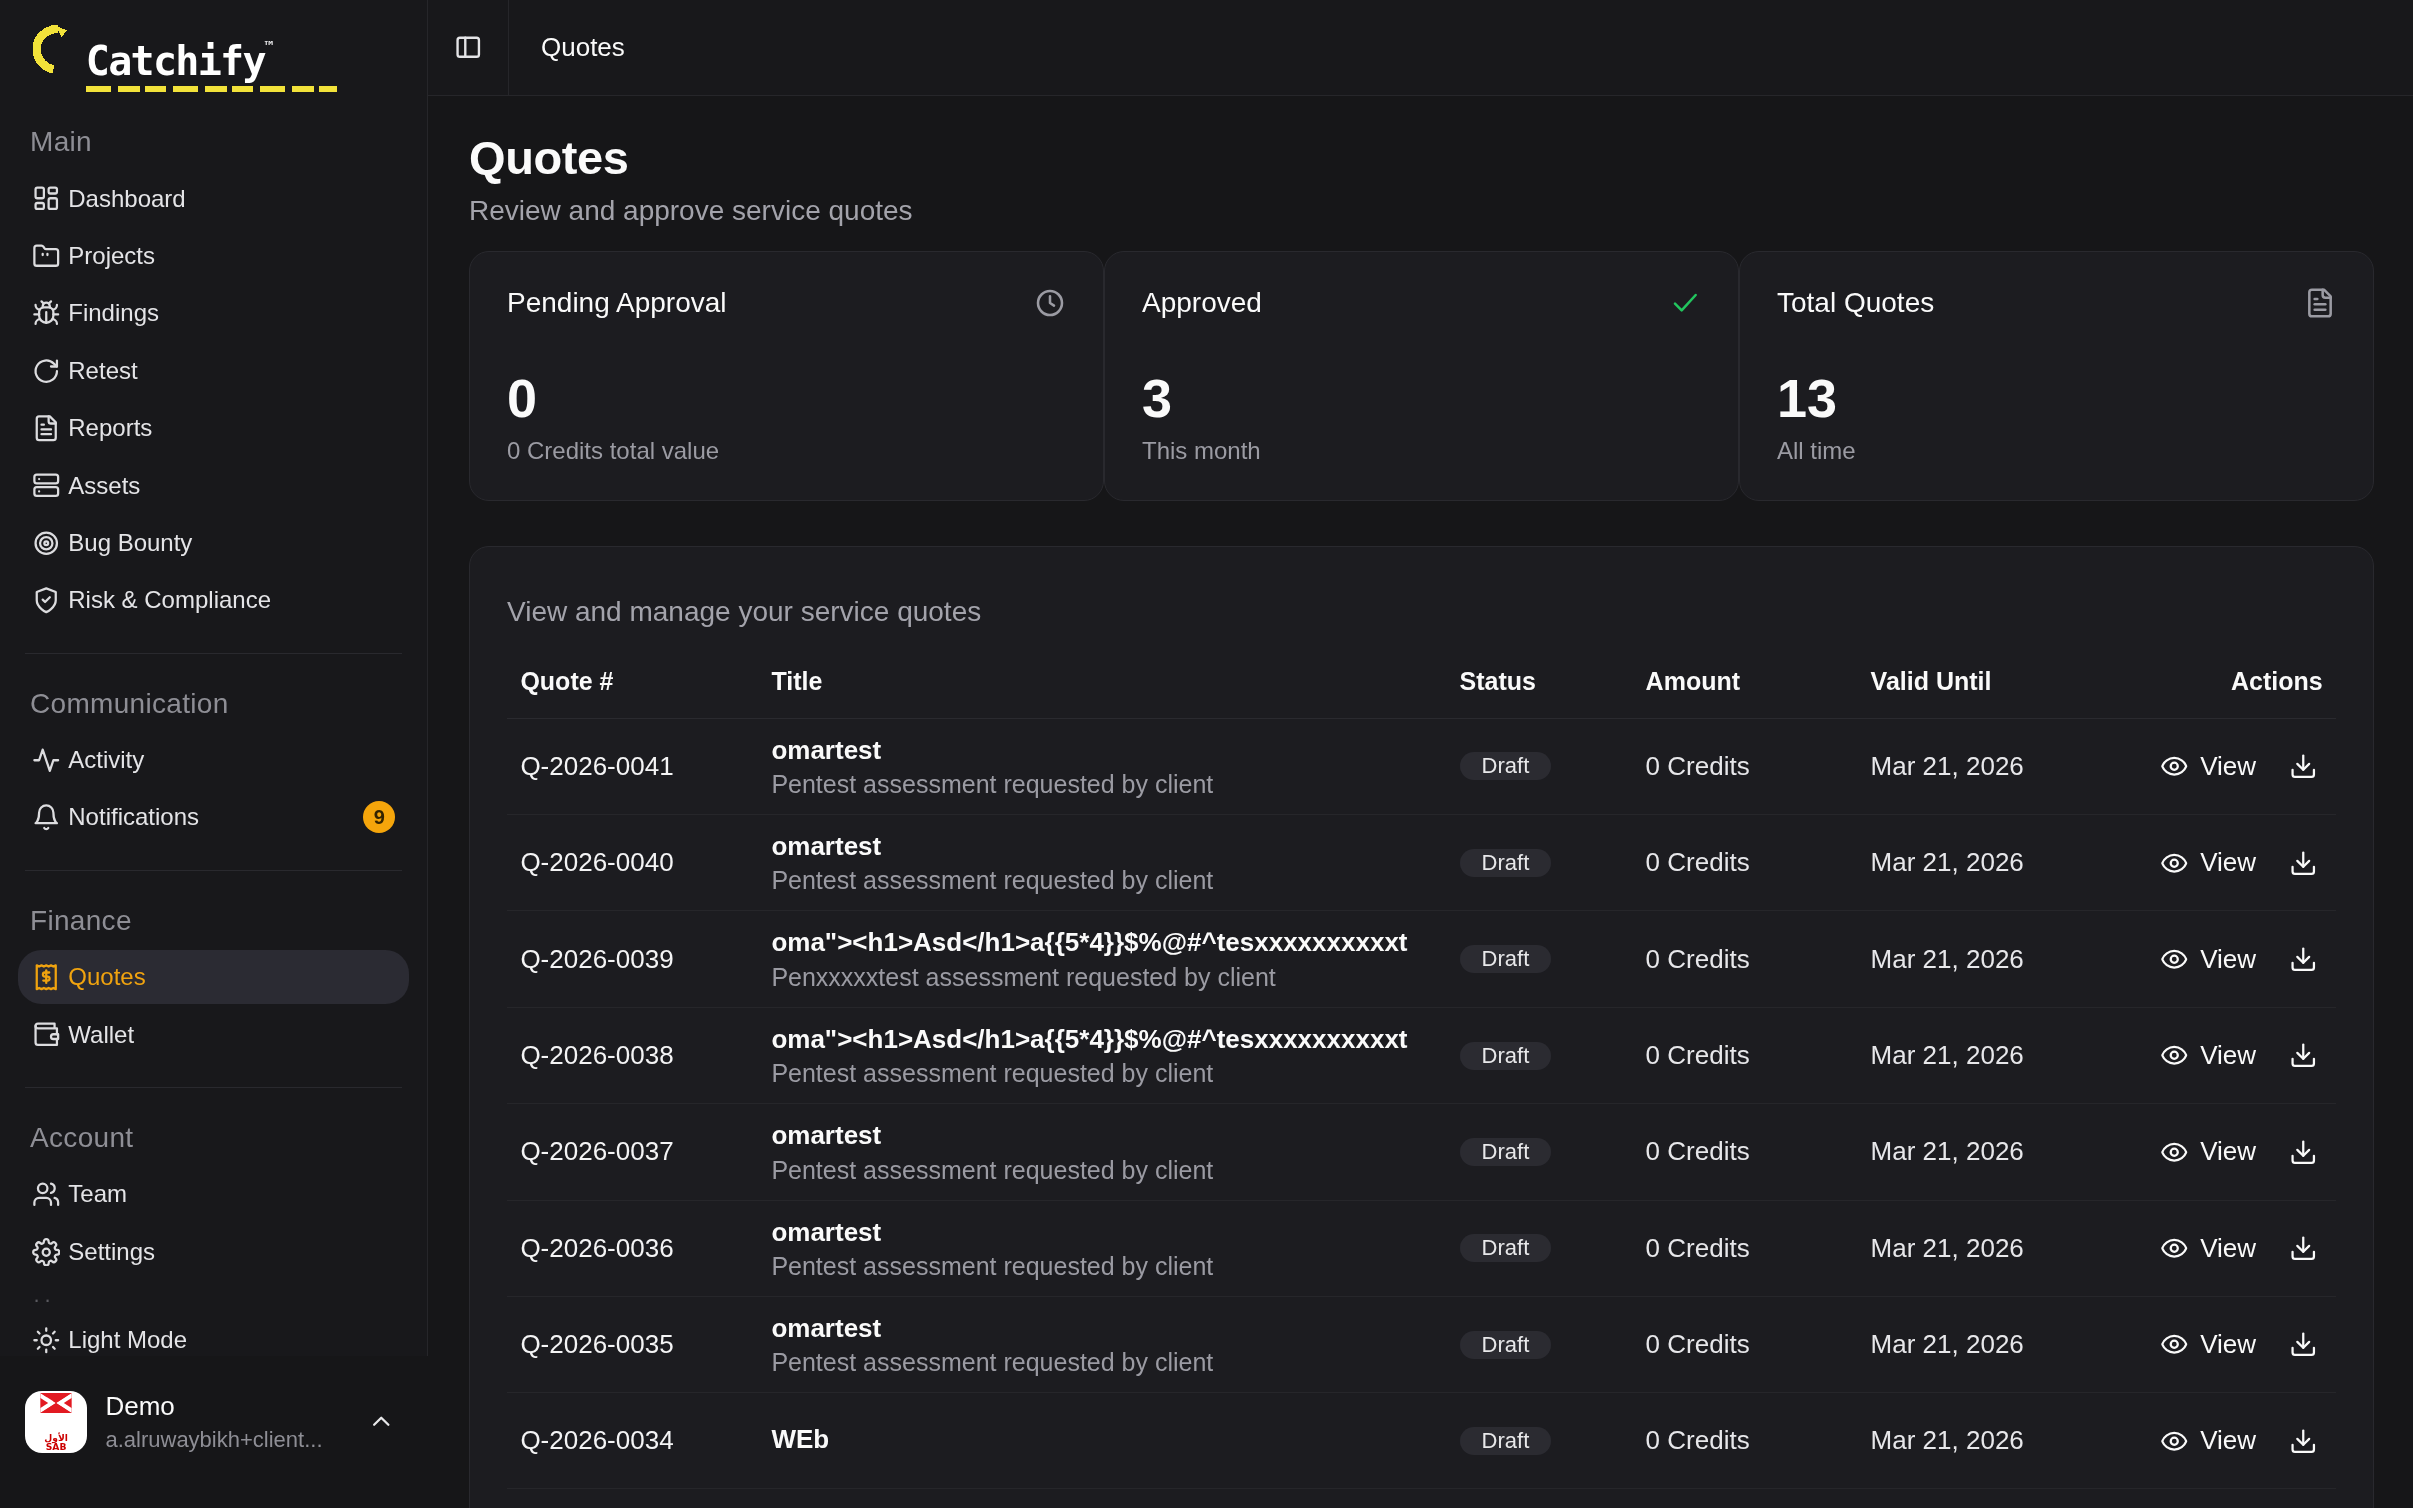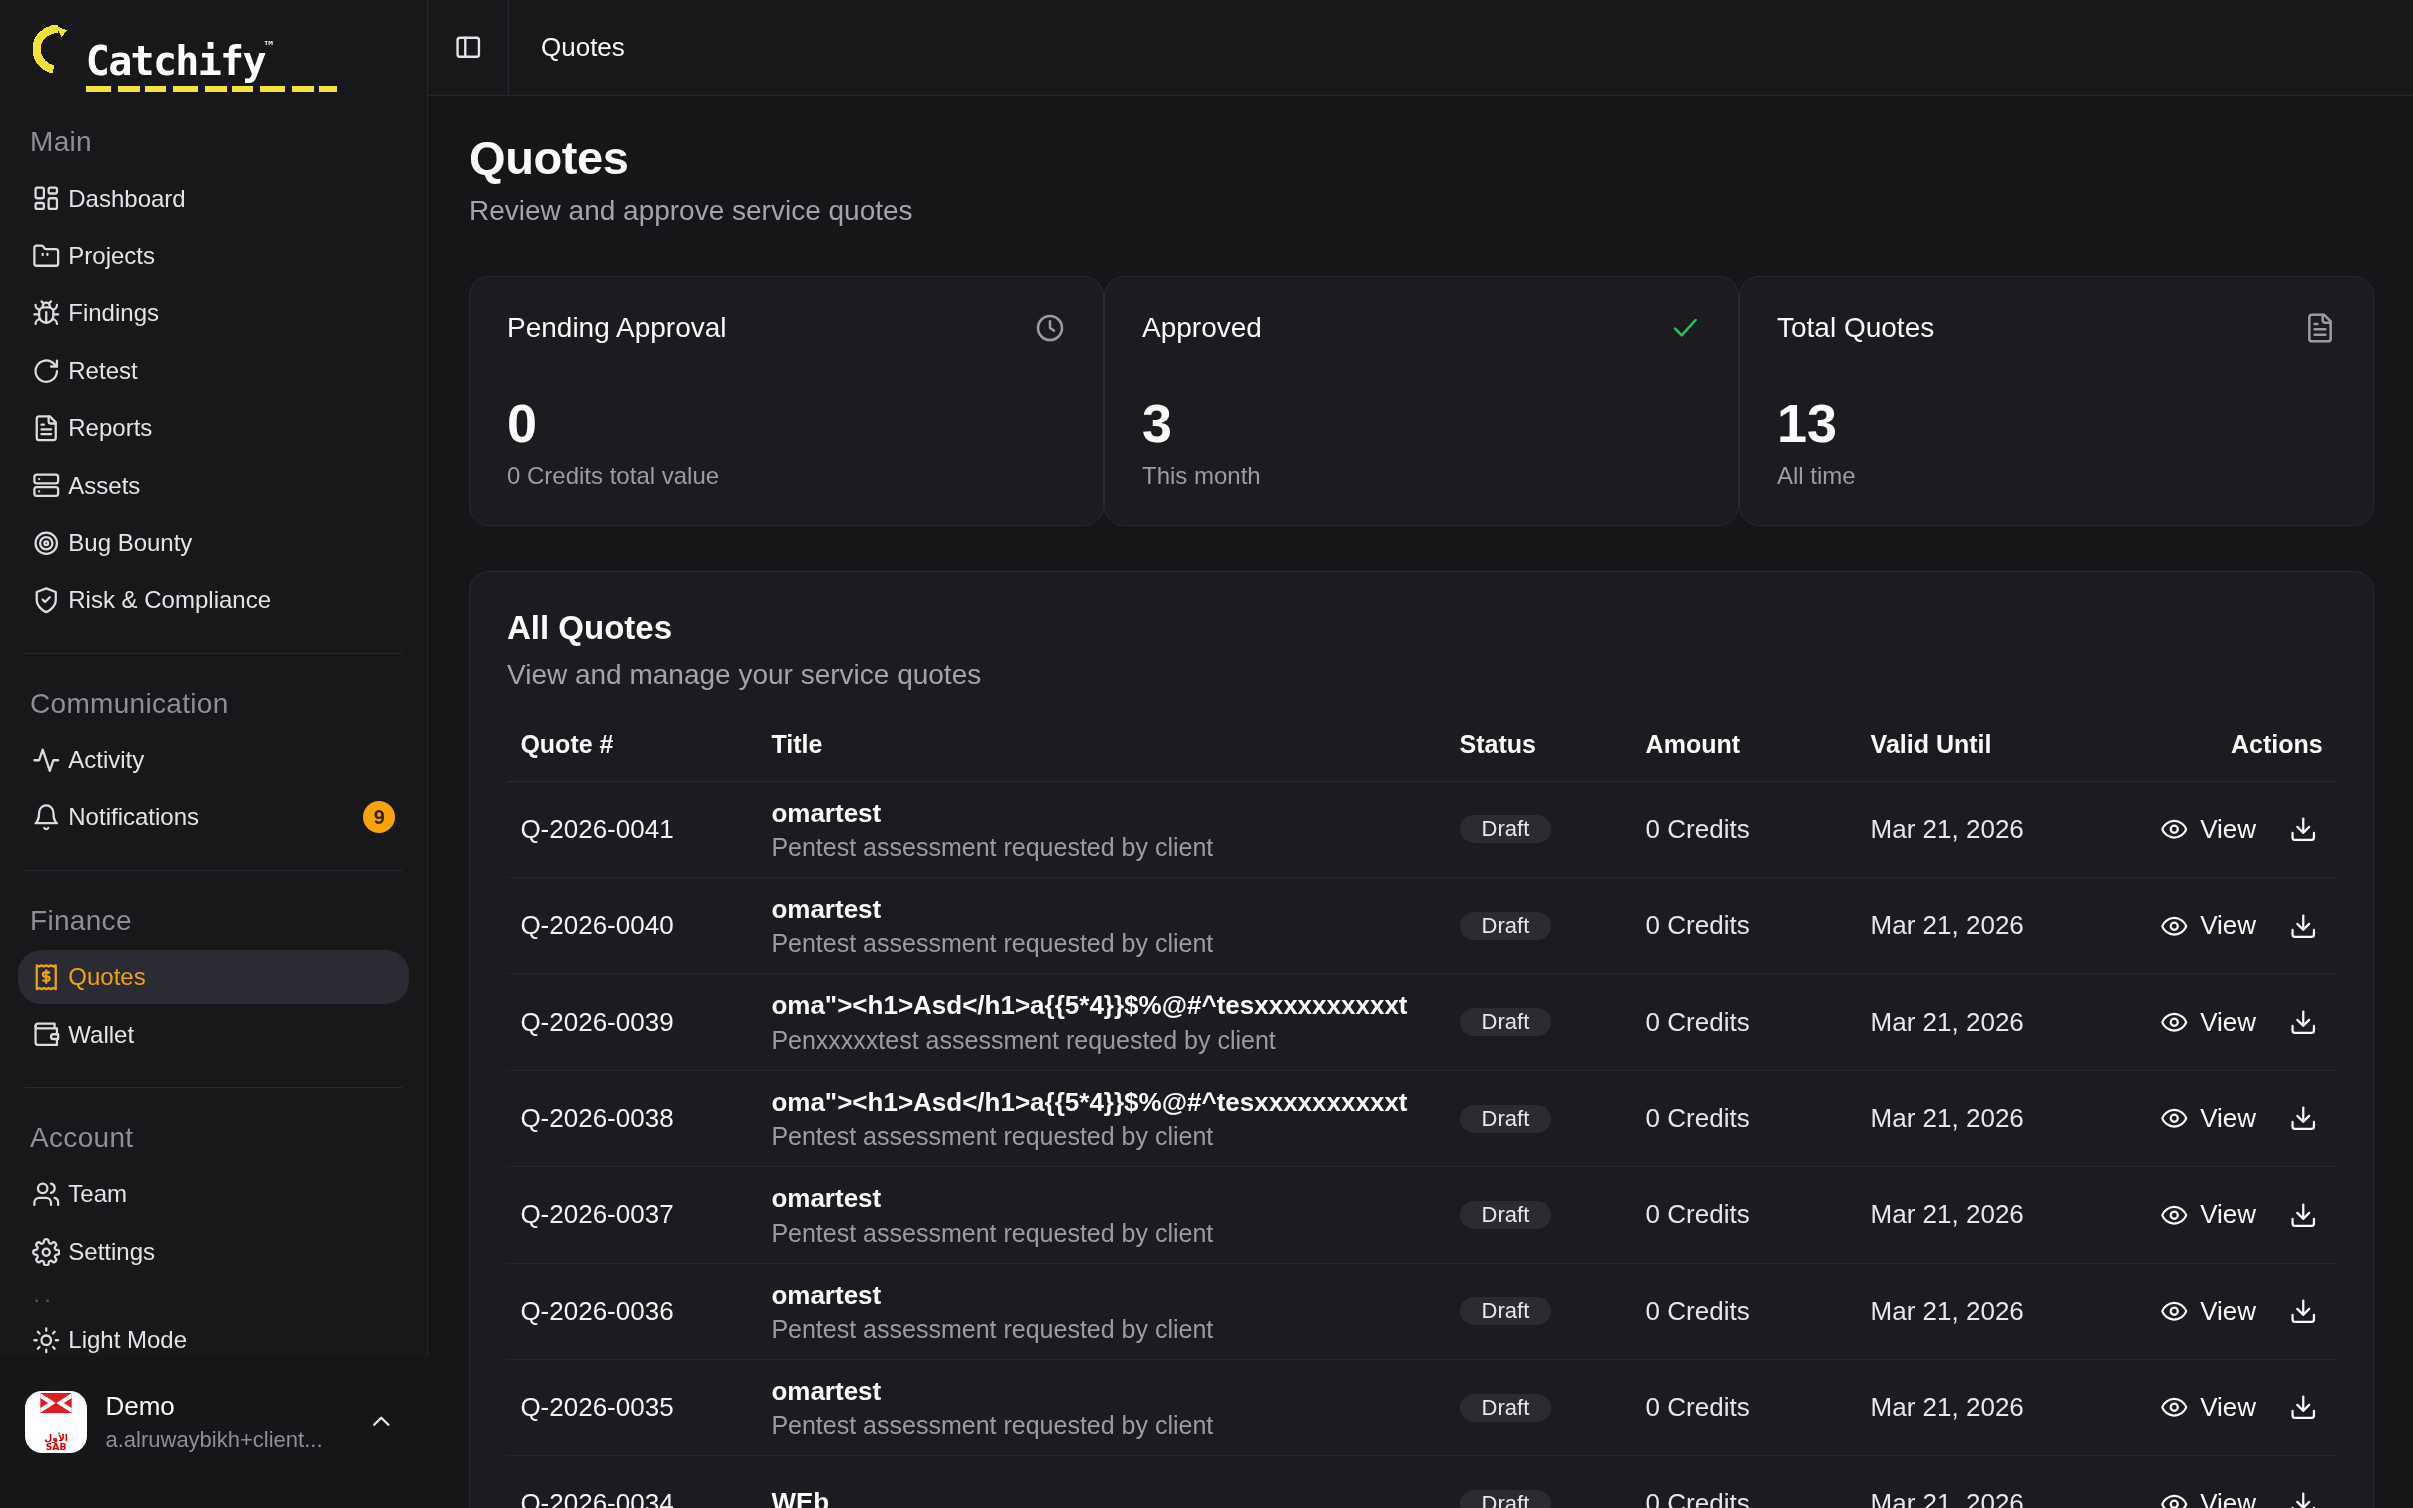--- a/index.html
+++ b/index.html
@@ -89,21 +89,21 @@
     display:flex; align-items:center; justify-content:center;
   }
   .toggle-btn { background:none; border:none; color:#E4E4E7; cursor:pointer; padding:6.7px; }
   .toggle-btn svg { width:28.5px; height:28.5px; }
   .topbar-title { display:flex; align-items:center; padding-left:32px; font-size:26px; color:#FAFAFA; }
 
   .content { flex:1 1 auto; padding:34px 39px 0 41px; overflow:hidden; background:#161618; }
   .page-title { font-size:47px; font-weight:bold; color:#FAFAFA; letter-spacing:-0.4px; }
   .page-subtitle { font-size:28px; color:#A3A3AB; margin-top:10px; }
 
-  .stats { display:grid; grid-template-columns:1fr 1fr 1fr; margin-top:49px; }
+  .stats { display:grid; grid-template-columns:1fr 1fr 1fr; margin-top:24px; }
   .stat-card {
     background:#1C1C20; border:0.8px solid #29292E; border-radius:20px;
     height:250px; padding:35px 37px;
     display:flex; flex-direction:column; justify-content:space-between;
   }
   .stat-top { display:flex; align-items:center; justify-content:space-between; }
   .stat-title { font-size:28px; color:#FAFAFA; font-weight:500; }
   .stat-icon { width:32px; height:32px; color:#9B9BA3; }
   .stat-value { font-size:54px; font-weight:bold; color:#FAFAFA; line-height:1; }
   .stat-caption { font-size:24px; color:#9B9BA3; margin-top:11.7px; }
@@ -420,21 +420,20 @@
             </span>
           </div>
           <div>
             <div class="stat-value">13</div>
             <div class="stat-caption">All time</div>
           </div>
         </div>
       </div>
 
     <section class="table-card">
-      <div class="table-title">All Quotes</div>
       <div class="table-subtitle">View and manage your service quotes</div>
 
       <div class="grid-row thead">
         <div class="th">Quote #</div>
         <div class="th">Title</div>
         <div class="th">Status</div>
         <div class="th">Amount</div>
         <div class="th">Valid Until</div>
         <div class="th actions">Actions</div>
       </div>

